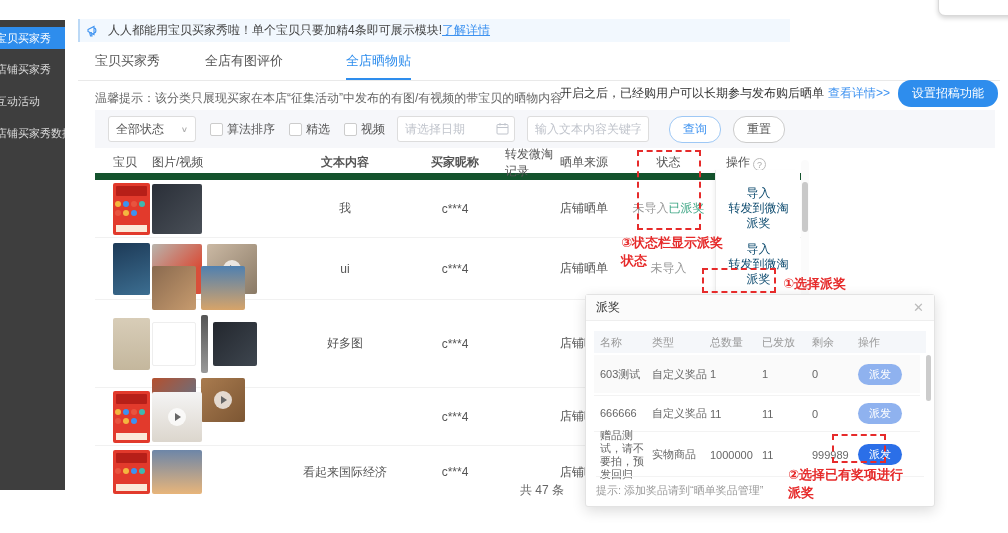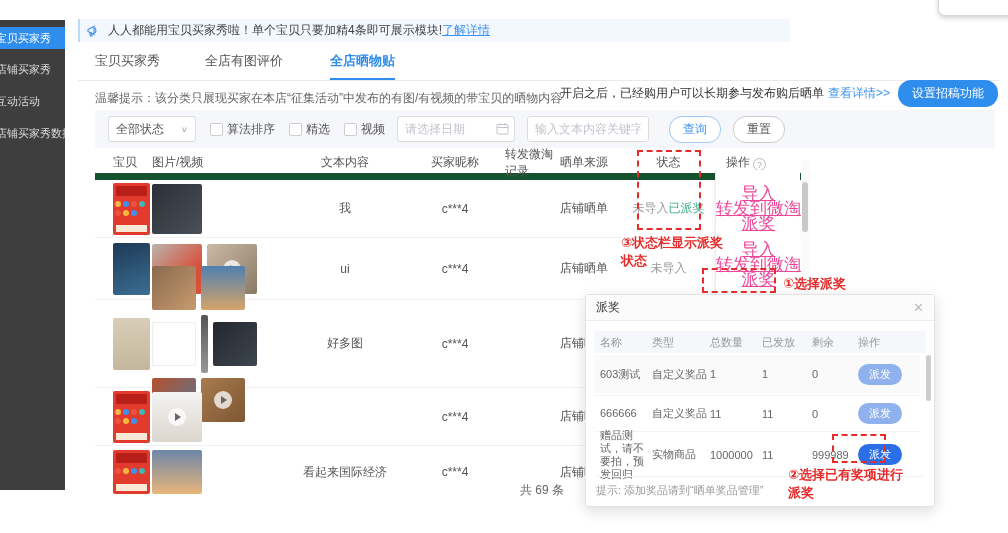--- a/index.html
+++ b/index.html
@@ -46,27 +46,27 @@
   .btn-ghost-blue { background:#fff; color:#3d92f0; border:1px solid #9ec8f5; border-radius:13px; font-size:12px; padding:4px 13px; margin-left:20px; cursor:pointer; }
   .btn-ghost { background:#fff; color:#555; border:1px solid #ccc; border-radius:13px; font-size:12px; padding:4px 13px; margin-left:12px; cursor:pointer; }
   .btn-right { position:absolute; right:10px; top:6px; }
 
   
   .table { position:absolute; left:17px; top:152px; width:713px; }
   .thead { display:flex; align-items:center; height:28px; font-size:12px; color:#8a8a8a; border-bottom:7px solid #14532d; }
   .trow { display:flex; align-items:center; border-bottom:1px solid #f1f1f1; }
   .c1{width:57px;padding-left:18px;} .c2{width:133px;} .c3{width:120px;text-align:center;} .c4{width:100px;text-align:center;} .c5{width:55px;} .c6{width:65px;} .c7{width:87px;text-align:center;}
   .cell { font-size:12px; color:#555; }
-  .thead .c3,.thead .c4 { text-align:center; }
+  .thead .c3,.thead .c4 { text-align:center;font-weight:bold; }
   .help { display:inline-block; width:13px; height:13px; border:1px solid #bbb; border-radius:50%; color:#aaa; font-size:9px; line-height:12px; text-align:center; margin-left:3px; vertical-align:-2px; }
   .status-gray { color:#999; } .status-green { color:#3ba583; }
 
   
   .ops-panel { position:absolute; left:715px; top:170px; width:85px; height:328px; background:#fff; border-left:1px solid #ececec; box-shadow:-3px 0 4px -2px rgba(0,0,0,.06); z-index:8; }
-  .ops-links { position:absolute; width:85px; text-align:center; font-size:17px; color:#ec4899; line-height:15px;text-decoration:underline; }
+  .ops-links { position:absolute; width:85px; text-align:center; font-size:12px; color:#0c4a6e; line-height:15px; }
   .ops-links span { display:block; cursor:pointer; }
   .vscroll { position:absolute; left:801px; top:160px; width:8px; height:338px; background:#fbfbfb; border-radius:4px; z-index:9; }
   .vscroll .thumb { position:absolute; left:1px; top:22px; width:6px; height:50px; background:#c9c9c9; border-radius:3px; cursor:pointer; }
 
   
   .thumb-promo { width:37px; height:52px; background:#e23a2c; border-radius:2px; position:relative; overflow:hidden; cursor:pointer; }
   .thumb-promo .band { position:absolute; top:3px; left:3px; right:3px; height:10px; background:#b71f18; border-radius:1px; }
   .thumb-promo .dots { position:absolute; top:18px; left:2px; display:flex; gap:2px; }
   .thumb-promo .dots i { width:6px; height:6px; border-radius:50%; display:block; }
   .thumb-promo .dots2 { top:27px; }
@@ -128,21 +128,21 @@
       <svg width="14" height="12" viewBox="0 0 14 12">
         <path d="M1 4.5 L7 1.5 L7 9.5 L1 6.5 Z M7 3 C9.5 3 9.5 8 7 8 M2.5 7 L3.5 11 L5 11 L4.3 7.2" fill="none" stroke="#3d92f0" stroke-width="1.1"></path>
       </svg>
       <span class="txt">人人都能用宝贝买家秀啦！单个宝贝只要加精4条即可展示模块!</span>
       <a>了解详情</a>
     </div>
 
     <div class="tabs">
       <div class="tab" style="left:17px;">宝贝买家秀</div>
       <div class="tab" style="left:127px;">全店有图评价</div>
-      <div class="tab active" style="left:252px;font-weight:bold;">全店晒物贴</div>
+      <div class="tab active" style="left:268px;">全店晒物贴</div>
     </div>
 
     <div class="notice-left">温馨提示：该分类只展现买家在本店“征集活动”中发布的有图/有视频的带宝贝的晒物内容</div>
     <div class="notice-right">
       <span>开启之后，已经购用户可以长期参与发布购后晒单</span>
       <span class="link">查看详情&gt;&gt;</span>
       <button class="btn-primary">设置招稿功能</button>
     </div>
 
     <div class="filterbar">
@@ -331,21 +331,21 @@
     <div class="ops-links" style="top:72px;">
       <span>导入</span>
       <span>转发到微淘</span>
       <span>派奖</span>
     </div>
   </div>
   <div class="vscroll">
       <div class="thumb"></div>
     </div>
 
-  <div class="pagination">共 69 条</div>
+  <div class="pagination">共 47 条</div>
 
   <div class="modal">
     <div class="modal-head">
       <span>派奖</span>
       <span class="modal-close">✕</span>
     </div>
     <div class="m-thead">
       <div class="mc1">名称</div>
       <div class="mc2">类型</div>
       <div class="mc3">总数量</div>

